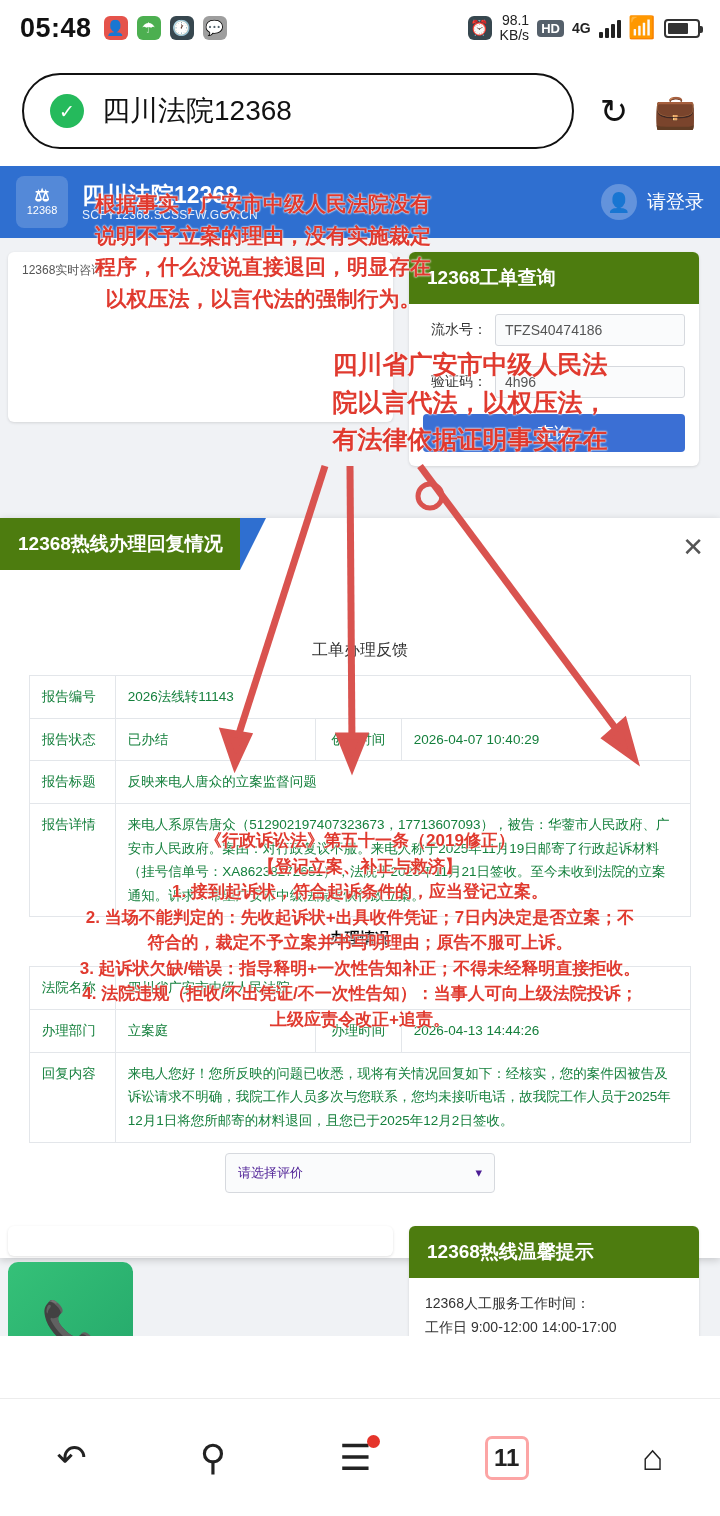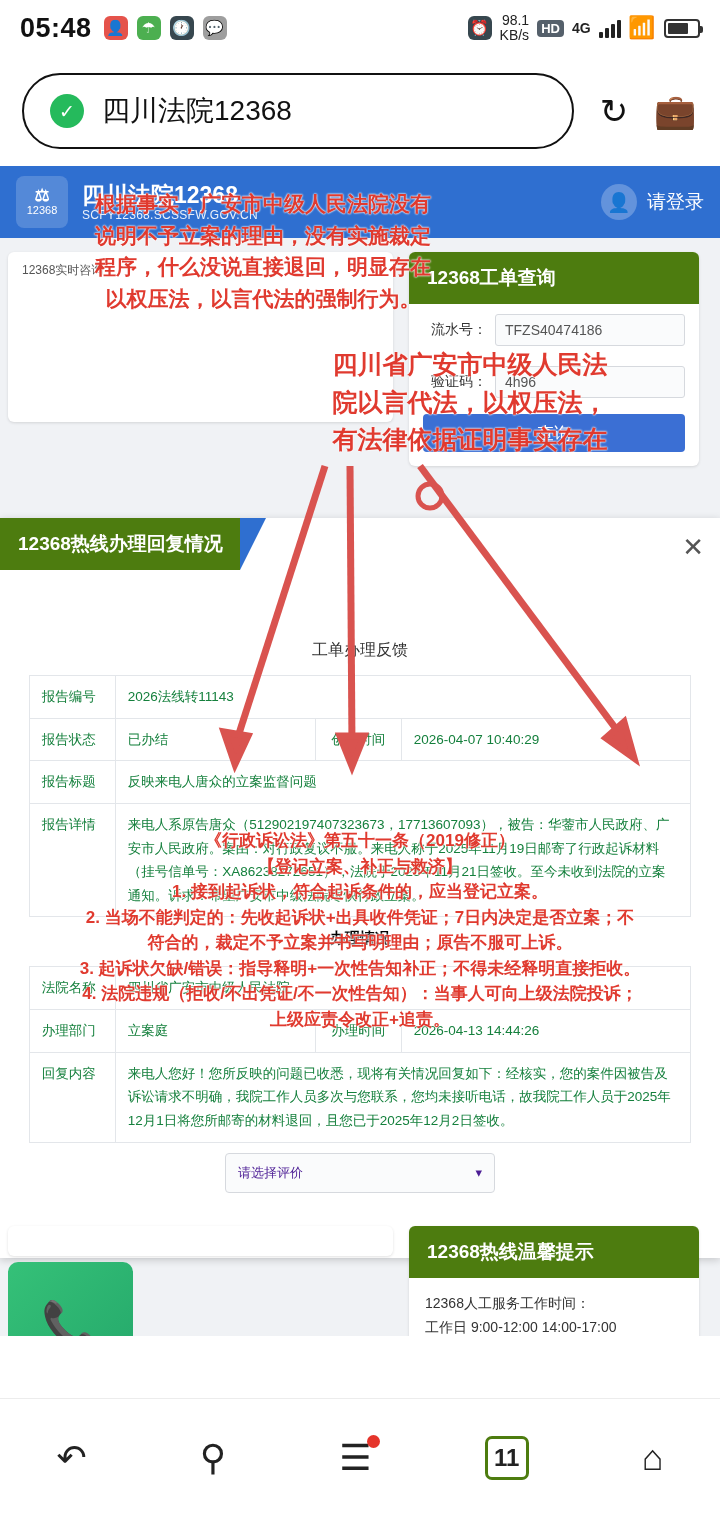--- a/index.html
+++ b/index.html
@@ -178,21 +178,21 @@
   #anno3 { left:20px; top:662px; width:680px; font-size:17px;text-align:center; }
 
   
   .navbar {
     position:absolute; bottom:0; left:0; width:720px; height:118px;
     background:#fff; display:flex; align-items:center; justify-content:space-around;
     border-top:1px solid #ececec;
   }
   .nav-ic { font-size:36px; color:#222; position:relative; }
   .nav-ic.tabs {
-    font-size:24px; border:3px solid #4d7c0f; border-radius:7px;
+    font-size:24px; border:3px solid #fca5a5; border-radius:7px;
     width:44px; height:44px; display:flex; align-items:center; justify-content:center;
     font-weight:700;
   }
   .dot {
     position:absolute; right:-8px; top:-2px;
     width:13px; height:13px; border-radius:50%; background:#e5342b;
   }
 </style>
 </head>
 <body>

